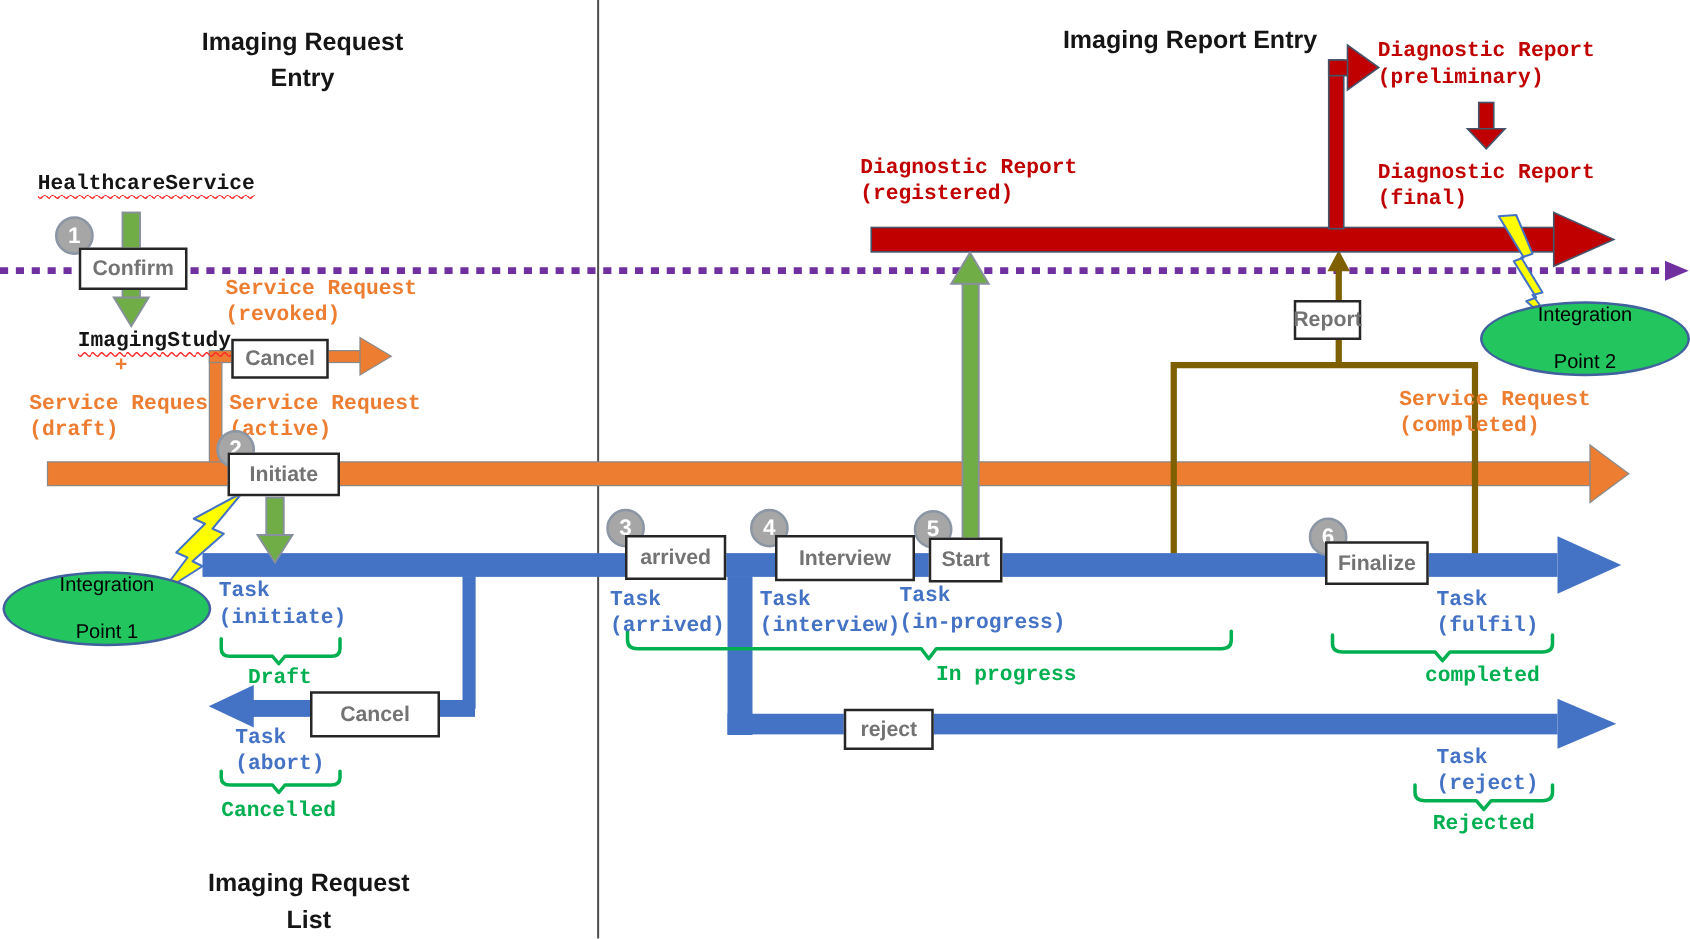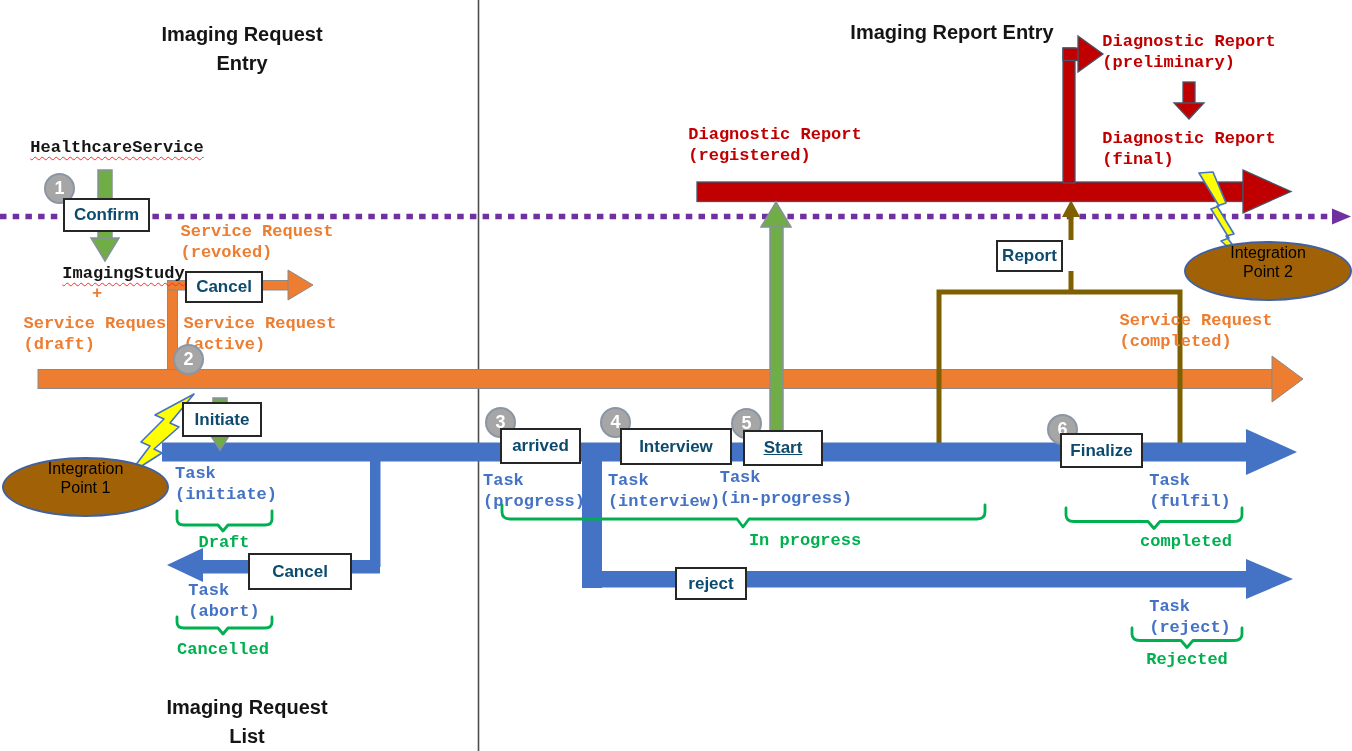--- a/index.html
+++ b/index.html
@@ -9,28 +9,28 @@
   }
   #shapes{position:absolute;left:0;top:0;}
   .title{position:absolute; transform:translateX(-50%); text-align:center;
     font-size:20px; font-weight:bold; color:#151515; line-height:29px; white-space:nowrap;}
   .lbl{position:absolute; transform:translateX(-50%); text-align:left;
     font-weight:bold; font-size:17px; line-height:21px; white-space:nowrap;font-family:Liberation Mono, monospace;}
   .orange{color:#ED7D31;} .bluetxt{color:#4472C4;} .greentxt{color:#00B050;}
   .redtxt{color:#C00000;} .blacktxt{color:#151515;}
   .wavy{text-decoration:underline wavy #ff2a2a 1px; text-underline-offset:4px;}
   .action-box{position:absolute; background:#ffffff; border:2px solid #262626;
-    color:#0c4a6e; font-weight:bold; font-size:17px; display:flex;
+    color:#737373; font-weight:bold; font-size:17px; display:flex;
     align-items:center; justify-content:center; box-sizing:border-box; white-space:nowrap;}
   .step{position:absolute; width:31px; height:31px; border-radius:50%;
     background:#A6A6A6; border:2px solid #8b96a5; color:#ffffff; font-weight:bold;
     font-size:18px; display:flex; align-items:center; justify-content:center; box-sizing:border-box;}
-  .ip{position:absolute; background:#a16207; border:2px solid #41619E; border-radius:50%;
+  .ip{position:absolute; background:#22c55e; border:2px solid #41619E; border-radius:50%;
     color:#000; font-size:16px; line-height:19px; display:flex; flex-direction:column;
-    align-items:center; justify-content:flex-start; text-align:center; box-sizing:border-box;}
+    align-items:center; justify-content:space-between; text-align:center; box-sizing:border-box;}
 </style>
 </head>
 <body>
 
 <div id="canvas">
 
   <svg id="shapes" width="1352" height="751" viewBox="0 0 1352 751">
 
     <line x1="478.5" y1="0" x2="478.5" y2="751" stroke="#4d4d4d" stroke-width="1.6"></line>
 
@@ -143,21 +143,21 @@
   <div class="lbl bluetxt" style="left:226px;top:463px;">
     <div>Task</div>
     <div>(initiate)</div>
   </div>
   <div class="lbl bluetxt" style="left:224px;top:580px;">
     <div>Task</div>
     <div>(abort)</div>
   </div>
   <div class="lbl bluetxt" style="left:534px;top:470px;">
     <div>Task</div>
-    <div>(progress)</div>
+    <div>(arrived)</div>
   </div>
   <div class="lbl bluetxt" style="left:664px;top:470px;">
     <div>Task</div>
     <div>(interview)</div>
   </div>
   <div class="lbl bluetxt" style="left:786px;top:467px;">
     <div>Task</div>
     <div>(in-progress)</div>
   </div>
   <div class="lbl bluetxt" style="left:1190px;top:470px;">
@@ -177,26 +177,26 @@
 
   <div class="step" style="left:44px;top:173px;">1</div>
   <div class="step" style="left:173px;top:344px;">2</div>
   <div class="step" style="left:485px;top:407px;">3</div>
   <div class="step" style="left:600px;top:407px;">4</div>
   <div class="step" style="left:731px;top:408px;">5</div>
   <div class="step" style="left:1047px;top:414px;">6</div>
 
   <div class="action-box" style="left:63px;top:198px;width:87px;height:34px;">Confirm</div>
   <div class="action-box" style="left:185px;top:271px;width:78px;height:32px;">Cancel</div>
-  <div class="action-box" style="left:182px;top:362px;width:80px;height:35px;margin-top:40px;">Initiate</div>
+  <div class="action-box" style="left:182px;top:362px;width:90px;height:35px;">Initiate</div>
   <div class="action-box" style="left:500px;top:428px;width:81px;height:36px;">arrived</div>
   <div class="action-box" style="left:620px;top:428px;width:112px;height:37px;">Interview</div>
-  <div class="action-box" style="left:743px;top:430px;width:80px;height:36px;text-decoration:underline;">Start</div>
+  <div class="action-box" style="left:743px;top:430px;width:59px;height:36px;">Start</div>
   <div class="action-box" style="left:1060px;top:433px;width:83px;height:35px;">Finalize</div>
-  <div class="action-box" style="left:996px;top:240px;width:67px;height:32px;">Report</div>
+  <div class="action-box" style="left:1035px;top:240px;width:54px;height:32px;">Report</div>
   <div class="action-box" style="left:675px;top:567px;width:72px;height:33px;">reject</div>
   <div class="action-box" style="left:248px;top:553px;width:104px;height:37px;">Cancel</div>
 
   <div class="ip" style="left:2px;top:457px;width:167px;height:60px;">
     <div>Integration</div>
     <div>Point 1</div>
   </div>
   <div class="ip" style="left:1184px;top:241px;width:168px;height:60px;">
     <div>Integration</div>
     <div>Point 2</div>

